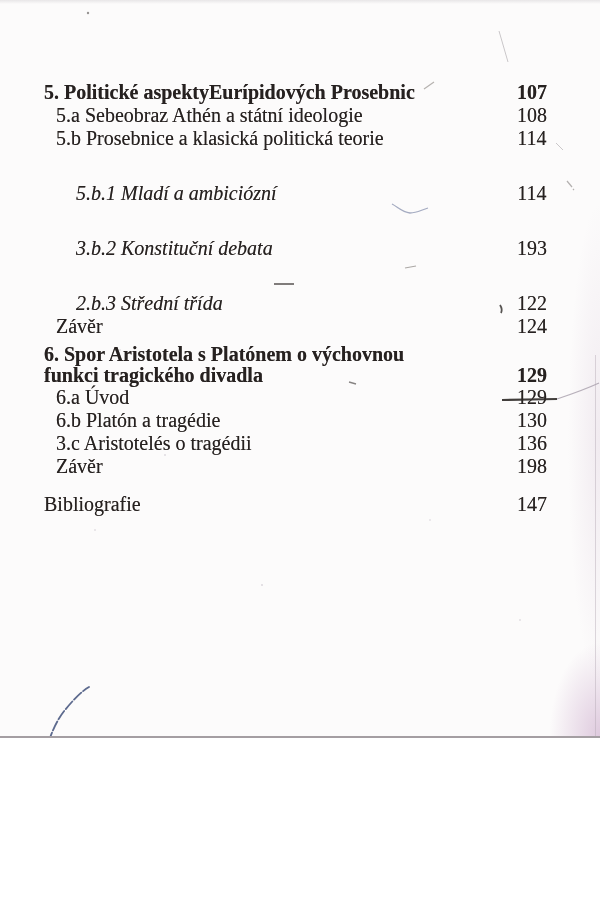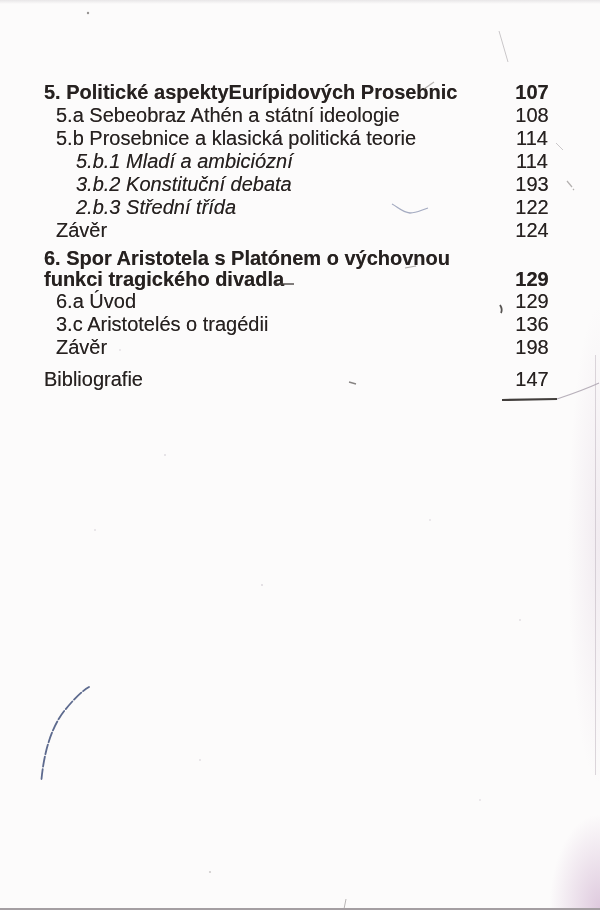--- a/index.html
+++ b/index.html
@@ -1,40 +1,40 @@
 <!DOCTYPE html>
 <html><head>
 <meta charset="utf-8">
 <style>
   html,body{margin:0;padding:0;background:#ffffff;}
   .page{
     position:relative;
-    width:600px;height:910px;
+    width:600px;height:738px;
     box-sizing:border-box;
     overflow:hidden;
     background:
       radial-gradient(ellipse 70px 130px at 100% 100%, rgba(193,153,193,0.50), rgba(193,153,193,0) 72%),
       radial-gradient(ellipse 40px 300px at 100% 60%, rgba(190,160,190,0.18), rgba(190,160,190,0) 80%),
       linear-gradient(to bottom, rgba(160,155,162,0.22) 0px, rgba(160,155,162,0) 4px),
       #fcfbfb;
     border-bottom:2px solid #a49ea2;
-    font-family:Liberation Sans, sans-serif;
+    font-family:Liberation Serif, serif;
     color:#262120;
   }
   .toc{position:absolute;left:44px;right:50px;top:81px;font-size:20px;}
   .row{display:flex;align-items:baseline;line-height:23px;}
   .row .label{flex:1 1 auto;text-shadow:0 0 0.4px rgba(40,33,28,0.55);}
   .row .num{flex:0 0 auto;width:36px;text-align:center;text-shadow:0 0 0.4px rgba(40,33,28,0.55);}
   .bold{font-weight:bold;}
   .italic .label{font-style:italic;}
   .ind1 .label{padding-left:12px;}
-  .ind2 .label{padding-left:32px;}
+  .ind2 .label{padding-left:32px;margin-top:32px;}
   .tight{line-height:21px;}
   .gap-section{margin-top:6px;}
-  .gap-back{margin-top:9px;}
+  .gap-back{margin-top:15px;}
   .artifacts{position:absolute;left:0;top:0;width:600px;height:910px;pointer-events:none;}
 </style>
 </head>
 <body>
 
 <div class="page">
   <div class="toc">
 
     <div class="row bold">
       <span class="label">5. Politické aspektyEurípidových Prosebnic</span>
@@ -68,20 +68,24 @@
     <div class="row bold tight gap-section">
       <span class="label">6. Spor Aristotela s Platónem o výchovnou</span>
     </div>
     <div class="row bold tight">
       <span class="label">funkci tragického divadla</span>
       <span class="num">129</span>
     </div>
     <div class="row ind1">
       <span class="label">6.a Úvod</span>
       <span class="num">129</span>
+    </div>
+    <div class="row ind1">
+      <span class="label">6.b Platón a tragédie</span>
+      <span class="num">130</span>
     </div>
     <div class="row ind1">
       <span class="label">3.c Aristotelés o tragédii</span>
       <span class="num">136</span>
     </div>
     <div class="row ind1">
       <span class="label">Závěr</span>
       <span class="num">198</span>
     </div>
 

